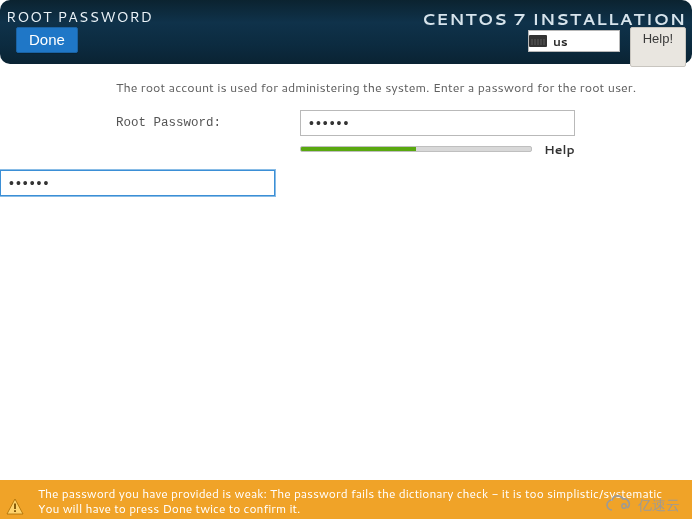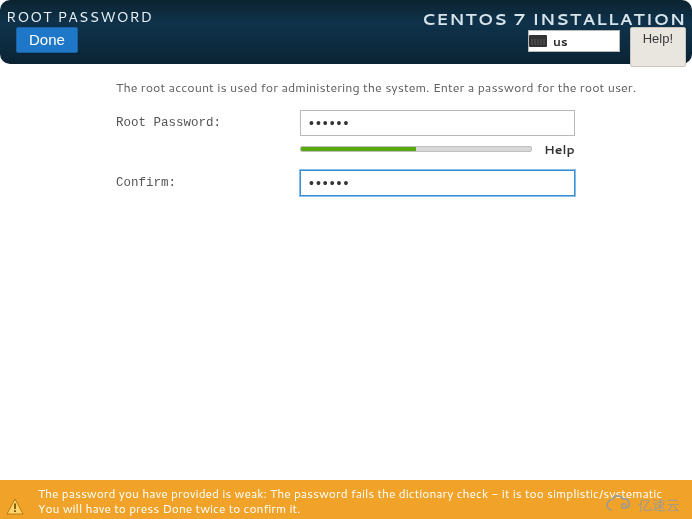--- a/index.html
+++ b/index.html
@@ -174,21 +174,20 @@
   </div>
 
   <div class="strength-row">
     <div class="strength-bar">
       <div class="fill" id="strength-fill" style="width: 50%;"></div>
     </div>
     <div class="strength-label">Help</div>
   </div>
 
   <div class="row">
-    <div class="lbl">Confirm:</div>
     <div class="fld">
       <input type="text" class="focus" autofocus="" style="border: 1px solid rgb(59, 143, 214); box-shadow: rgba(59, 143, 214, 0.6) 0px 0px 0px 1px;" value="••••••">
     </div>
   </div>
 </div>
 
 <div class="warn-bar">
   <span class="warn-icon">
     <svg width="18" height="18" viewBox="0 0 18 18">
       <polygon points="9,1 17,16 1,16" fill="#ffd36b" stroke="#a86b00" stroke-width="0.8"></polygon>

